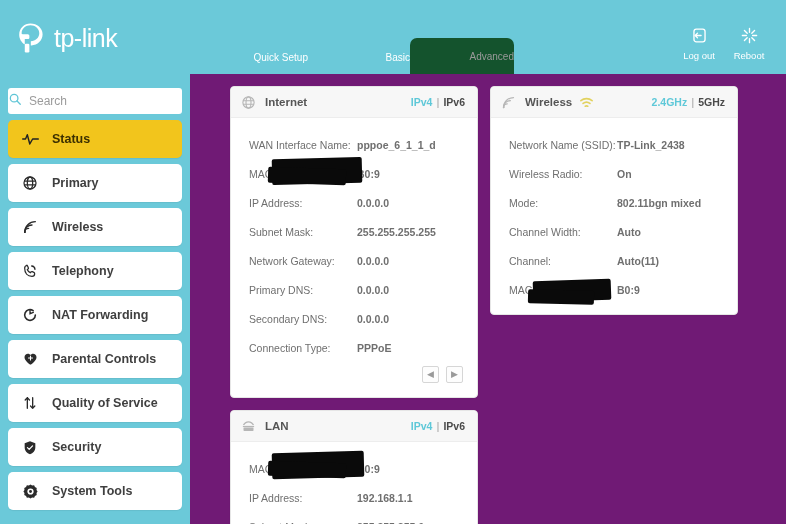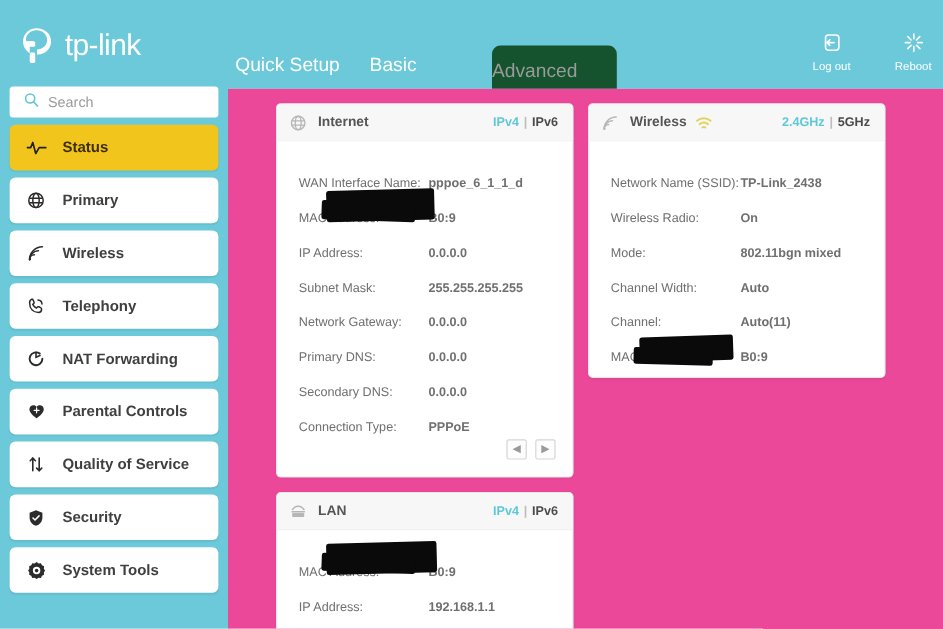--- a/index.html
+++ b/index.html
@@ -24,53 +24,53 @@
   .logo-mark { width: 36px; height: 36px; display: block; }
   .logo-text {
     color: #ffffff; font-size: 25px; letter-spacing: -0.5px;
     font-weight: 400; line-height: 1;
   }
   .tabs {
     position: absolute; left: 196px; top: 38px;
     display: flex; align-items: flex-end; height: 36px;
   }
   .tab {
-    font-size: 16px; color: #ffffff;
-    padding: 0 0 11px 0; text-align: left;
+    font-size: 10px; color: #ffffff;
+    padding: 0 0 11px 0; text-align: right;
     cursor: pointer; line-height: 1;
   }
   .tab.t-quick { width: 112px; }
   .tab.t-basic { width: 102px; }
   .tab.t-adv {
     width: 104px; color: #9a9a9a; background: #14532d;
     border-radius: 7px 7px 0 0; padding-top: 14px; height: 36px;
   }
 
   .hdr-actions {
-    position: absolute; right: 0; top: 26px;
-    display: flex; gap: 18px;
+    position: absolute; right: 12px; top: 26px;
+    display: flex; 
   }
   .hdr-btn {
     width: 50px; text-align: center; cursor: pointer;
     color: #ffffff; font-size: 9.5px;
   }
   .hdr-btn .ico { display: block; height: 22px; margin-bottom: 2px; }
   .hdr-btn svg { display: block; margin: 0 auto; }
 
   
   .sidebar {
     position: absolute; left: 0; top: 68px;
     width: 190px; height: 456px;
     background: #6bc9d9;
     padding: 0 8px;
   }
   .search-box {
-    position: relative; height: 26px; margin-top: 4px;
+    position: relative; height: 26px; margin-top: 20px;
     background: #ffffff; border-radius: 3px;
-    display: flex; align-items: center; padding-left: 11px;
+    display: flex; align-items: center; padding-left: 0;
   }
   .search-box svg { flex: none; }
   .search-input {
     border: 0; outline: none; flex: 1;
     font-family: "Liberation Sans", sans-serif;
     font-size: 12px; color: #8d8d8d; padding-left: 7px;
     background: transparent;
   }
   .search-input::placeholder { color: #9b9b9b; }
 
@@ -86,21 +86,21 @@
     width: 44px; display: flex; align-items: center; justify-content: center;
     flex: none;
   }
   .nav-item .n-label { font-size: 12.5px; color: #3f3f3f; }
   .nav-item.active .n-label { color: #3c3000; }
 
   
   .main {
     position: absolute; left: 190px; top: 74px;
     width: 596px; height: 450px;
-    background: #ec4899; padding: 12px 14px 0 40px;
+    background: #701a75; padding: 12px 14px 0 40px;
     overflow: hidden;
   }
   .cards-row { display: flex; gap: 12px; align-items: flex-start; }
 
   .card {
     background: #ffffff;
     border: 1px solid #e6e6e6;
     border-radius: 4px;
     box-shadow: 0 1px 2px rgba(0,0,0,0.05);
     width: 248px;
@@ -121,21 +121,21 @@
   .toggle {
     margin-left: auto; font-size: 10.5px; color: #444444;
     display: flex; align-items: center; gap: 4px; font-weight: bold;
   }
   .toggle .on { color: #5ec8d8; cursor: pointer; }
   .toggle .off { color: #4a4a4a; cursor: pointer; }
   .toggle .sep { color: #bdbdbd; }
 
   .card-body { padding: 12px 0 10px 0; position: relative; }
   .row {
-    display: flex; align-items: flex-end;
+    display: flex; align-items: center;
     height: 29px; padding: 0 10px 0 18px;
     font-size: 10.5px;
   }
   .row .lbl { width: 108px; color: #6f6f6f; flex: none; }
   .row .val { color: #6f6f6f; position: relative; font-weight: bold; }
 
   .redact {
     position: absolute; background: #0a0a0a;
     border-radius: 2px;
   }

